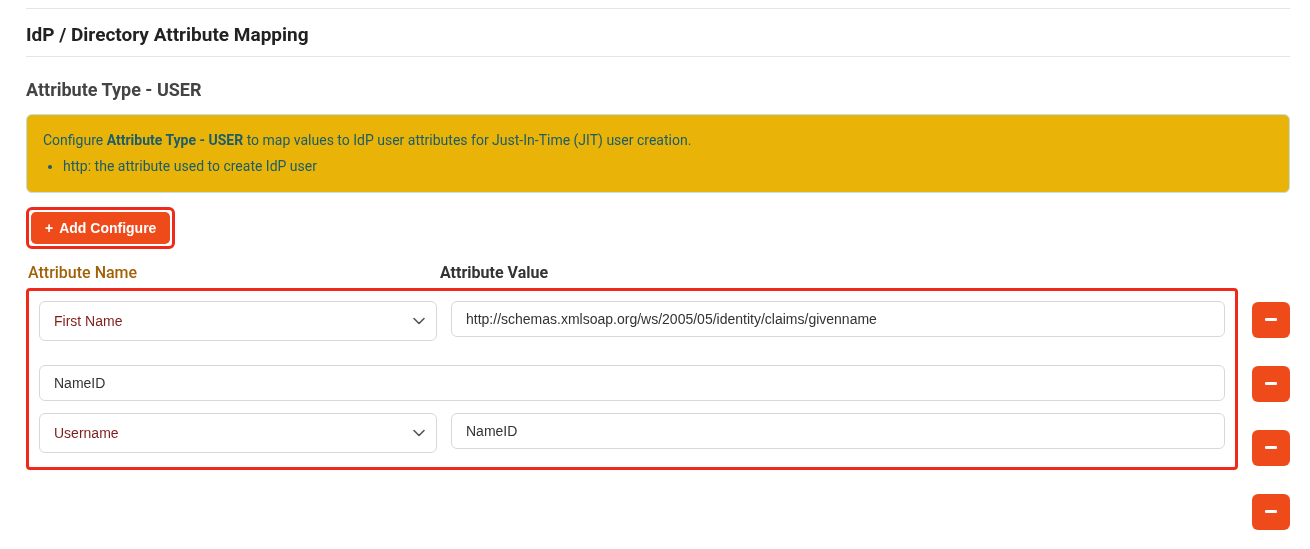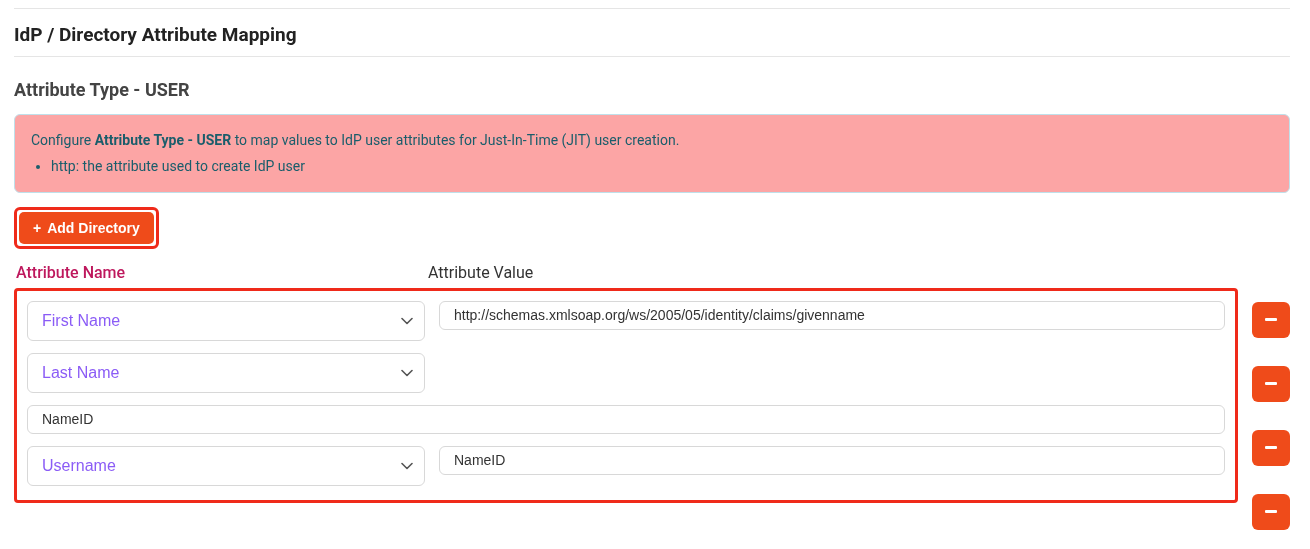--- a/index.html
+++ b/index.html
@@ -5,20 +5,21 @@
     * { box-sizing: border-box; margin: 0; padding: 0; }
     body {
       font-family: -apple-system, BlinkMacSystemFont, "Segoe UI", Roboto, Arial, sans-serif;
       background: #fff;
       color: #333;
       padding: 0;
       width: 1310px;
     }
     .page {
       padding: 8px 20px 20px 14px;
+      margin-left: 12px;
     }
     .top-border {
       border-top: 1px solid #e5e5e5;
       margin-bottom: 12px;
     }
     .page-title {
       font-size: 19px;
       font-weight: 700;
       color: #222;
       margin: 14px 0 10px 0;
@@ -28,21 +29,21 @@
       border-top: 1px solid #e5e5e5;
       margin: 10px 0 22px 0;
     }
     .section-title {
       font-size: 18px;
       font-weight: 700;
       color: #444;
       margin-bottom: 14px;
     }
     .info-box {
-      background: #fca5a5;
+      background: #eab308;
       border: 1px solid #bfe0ea;
       border-radius: 6px;
       padding: 14px 16px;
       color: #1a5d6b;
       font-size: 14px;
       line-height: 1.6;
       margin-bottom: 14px;
     }
     .info-box .bold { font-weight: 700; }
     .info-box ul {
@@ -86,61 +87,61 @@
     .headers-outer {
       display: flex;
       gap: 14px;
       margin-bottom: 6px;
       padding-left: 2px;
     }
     .col-name-header {
       width: 398px;
       font-size: 16px;
       font-weight: 500;
-      color: #be185d;
+      color: #a16207;
     }
     .col-value-header {
       flex: 1;
       font-size: 16px;
-      font-weight: 400;
+      font-weight: 700;
       color: #333;
     }
     .row {
       display: flex;
       gap: 14px;
       margin-bottom: 12px;
     }
     .row:last-child { margin-bottom: 0; border-radius: 20px; }
     .select-wrap {
       position: relative;
       width: 398px;
     }
     .select-field {
       width: 100%;
       height: 40px;
       border: 1px solid #d8d8d8;
       border-radius: 6px;
       padding: 0 34px 0 14px;
-      font-size: 16px;
-      color: #8b5cf6;
+      font-size: 14px;
+      color: #7f1d1d;
       background: #fff;
       appearance: none;
       cursor: pointer;
     }
     .chevron {
       position: absolute;
       right: 12px;
       top: 50%;
       transform: translateY(-50%);
       pointer-events: none;
     }
     .chevron svg { display: block; }
     .value-input {
       flex: 1;
-      height: 29px;
+      height: 36px;
       border: 1px solid #d8d8d8;
       border-radius: 6px;
       padding: 0 14px;
       font-size: 14px;
       color: #333;
       background: #fff;
     }
     .remove-col {
       display: flex;
       flex-direction: column;
@@ -184,21 +185,21 @@
   <div class="info-box">
     <span>Configure </span><span class="bold">Attribute Type - USER</span><span> to map values to IdP user attributes for Just-In-Time (JIT) user creation.</span>
     <ul>
       <li>http: the attribute used to create IdP user</li>
     </ul>
   </div>
 
   <div class="add-btn-wrap">
     <button class="add-btn">
       <span class="plus-icon">+</span>
-      <span>Add Directory</span>
+      <span>Add Configure</span>
     </button>
   </div>
 
   <div class="headers-outer">
     <div class="col-name-header">Attribute Name</div>
     <div class="col-value-header">Attribute Value</div>
   </div>
 
   <div class="table-area">
     <div class="table-highlight">
@@ -209,28 +210,20 @@
           <span class="chevron">
             <svg width="12" height="8" viewBox="0 0 12 8">
                 <path d="M1 1.5 L6 6.5 L11 1.5" stroke="#555" stroke-width="1.6" fill="none" stroke-linecap="round" stroke-linejoin="round"></path>
               </svg>
           </span>
         </div>
         <input class="value-input" value="http://schemas.xmlsoap.org/ws/2005/05/identity/claims/givenname" style="">
       </div>
 
       <div class="row">
-        <div class="select-wrap">
-          <input class="select-field" readonly="" value="Last Name" style="">
-          <span class="chevron">
-            <svg width="12" height="8" viewBox="0 0 12 8">
-                <path d="M1 1.5 L6 6.5 L11 1.5" stroke="#555" stroke-width="1.6" fill="none" stroke-linecap="round" stroke-linejoin="round"></path>
-              </svg>
-          </span>
-        </div>
       </div>
 
       <div class="row">
         <input class="value-input" value="NameID" style="">
       </div>
 
       <div class="row">
         <div class="select-wrap">
           <input class="select-field" readonly="" value="Username" style="">
           <span class="chevron">

